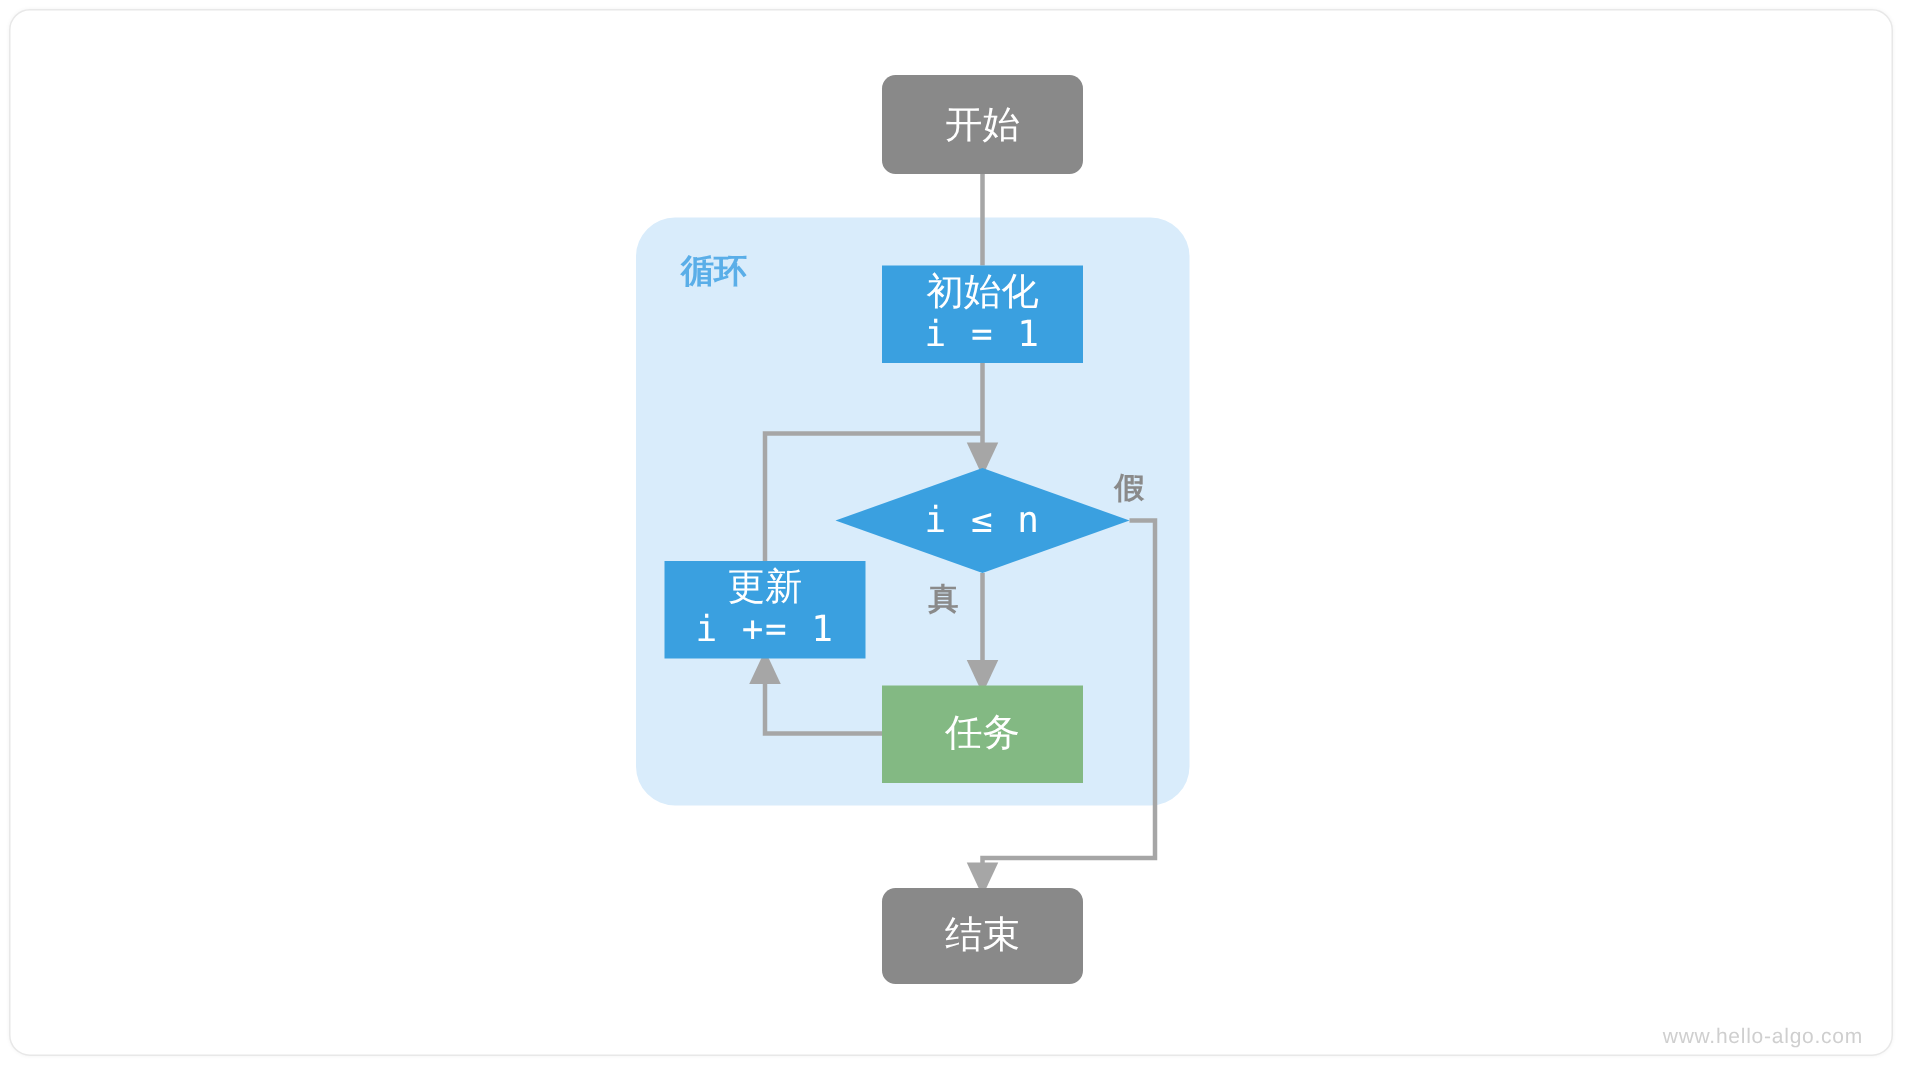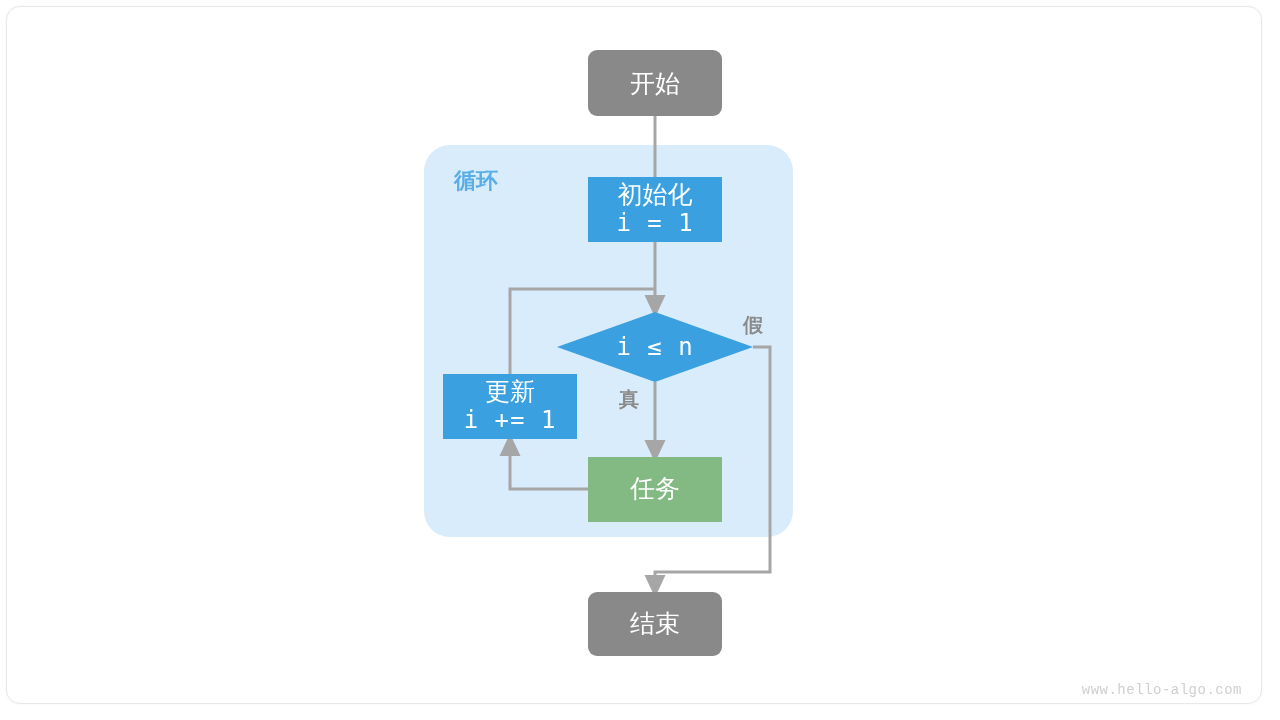--- a/index.html
+++ b/index.html
@@ -63,21 +63,21 @@
     font-size: 22px;
     font-weight: bold;
     fill: #5aaee8;
     text-anchor: middle;
     dominant-baseline: middle;
   }
   .watermark {
     position: absolute;
     right: 38px;
     bottom: 22px;
-    font-family: Liberation Mono, monospace;
+    font-family: Liberation Sans, sans-serif;
     font-size: 14px;
     color: #cfcfcf;
     letter-spacing: 0.5px;
     user-select: none;
   }
   .flowline {
     fill: none;
     stroke: #a6a6a6;
     stroke-width: 3;
     stroke-linejoin: miter;

